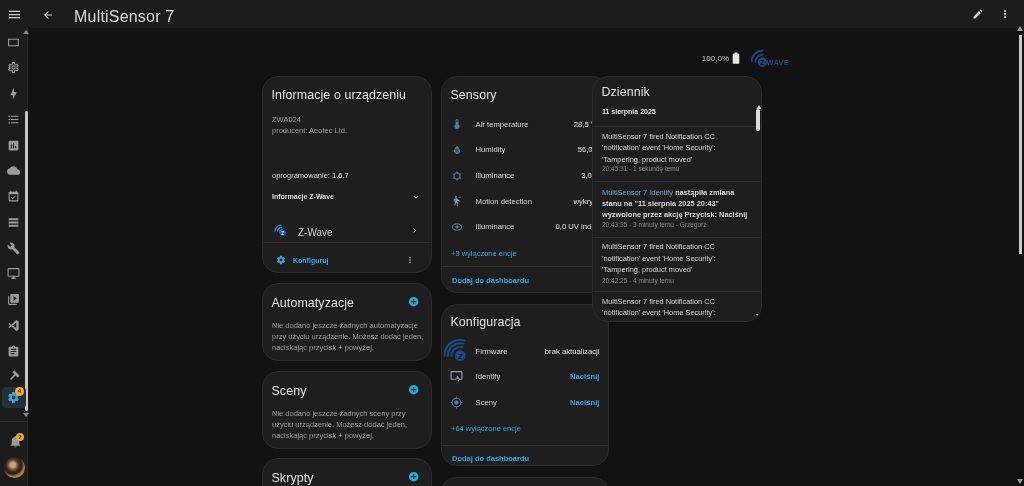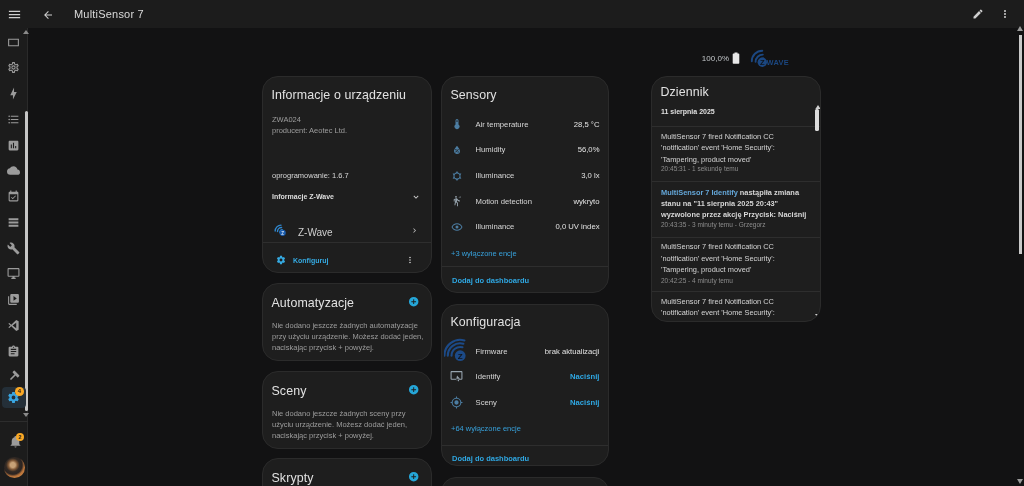--- a/index.html
+++ b/index.html
@@ -23,21 +23,21 @@
 </style>
 </head>
 <body>
 <div id="header">
   <svg class="ic" style="left:6.5px;top:6.5px" width="15" height="15" viewBox="0 0 24 24" fill="#cfcfcf">
       <path d="M3,6H21V8H3V6M3,11H21V13H3V11M3,16H21V18H3V16Z"></path>
     </svg>
   <svg class="ic" style="left:42px;top:8.5px" width="12" height="12" viewBox="0 0 24 24" fill="#cfcfcf">
       <path d="M20,11V13H8L13.5,18.5L12.08,19.92L4.16,12L12.08,4.08L13.5,5.5L8,11H20Z"></path>
     </svg>
-  <div class="abs" style="left:74px;top:8px;font-size:11px;font-weight:500;color:#dadada;letter-spacing:0.2px">MultiSensor 7</div>
+  <div class="abs" style="left:74px;top:8px;font-size:16px;font-weight:500;color:#dadada;letter-spacing:0.2px">MultiSensor 7</div>
   <svg class="ic" style="left:972px;top:8px" width="12" height="12" viewBox="0 0 24 24" fill="#cfcfcf">
       <path d="M20.71,7.04C21.1,6.65 21.1,6 20.71,5.63L18.37,3.29C18,2.9 17.35,2.9 16.96,3.29L15.12,5.12L18.87,8.87M3,17.25V21H6.75L17.81,9.93L14.06,6.18L3,17.25Z"></path>
     </svg>
   <svg class="ic" style="left:999px;top:8px" width="12" height="12" viewBox="0 0 24 24" fill="#cfcfcf">
       <path d="M12,16A2,2 0 0,1 14,18A2,2 0 0,1 12,20A2,2 0 0,1 10,18A2,2 0 0,1 12,16M12,10A2,2 0 0,1 14,12A2,2 0 0,1 12,14A2,2 0 0,1 10,12A2,2 0 0,1 12,10M12,4A2,2 0 0,1 14,6A2,2 0 0,1 12,8A2,2 0 0,1 10,6A2,2 0 0,1 12,4Z"></path>
     </svg>
 </div>
 <div id="sidebar">
   <svg class="ic" style="left:23px;top:2px" width="6" height="4" viewBox="0 0 6 4" fill="#8a8a8a">
       <path d="M3,0L6,4H0Z"></path>
@@ -228,28 +228,28 @@
     </svg>
   <div class="row-lbl" style="top:93px">Sceny</div>
   <div class="row-val" style="top:93px;color:#2fa7e2;font-weight:700">Naciśnij</div>
   <div class="sm" style="left:9px;top:119px;color:#37a1db">+64 wyłączone encje</div>
   <div class="divid" style="top:139.5px"></div>
   <div class="sm" style="left:10px;top:149px;color:#2fa7e2;font-weight:700">Dodaj do dashboardu</div>
 </div>
 
 <div class="card" style="left:441px;top:477px;width:168px;height:30px"></div>
 
-<div class="card" style="left:651px;top:76px;width:170px;height:246px">
+<div class="card" style="left:592px;top:76px;width:170px;height:246px">
   <div class="ttl" style="top:8px">Dziennik</div>
   <div class="sm" style="left:9px;top:30.5px;font-size:7px;font-weight:700;color:#e0e0e0">11 sierpnia 2025</div>
   <div class="divid" style="top:49px"></div>
   <div class="lbtxt" style="top:53.8px;white-space:nowrap">MultiSensor 7 fired Notification CC<br>'notification' event 'Home Security':<br>'Tampering, product moved'</div>
   <div class="lbtime" style="top:88.3px">20:45:31 - 1 sekundę temu</div>
   <div class="divid" style="top:104.1px"></div>
-  <div class="lbtxt" style="top:109.6px;white-space:nowrap;font-weight:700"><span style="color:#64a7d9;font-weight:700">MultiSensor 7 Identify</span> nastąpiła zmiana<br>stanu na "11 sierpnia 2025 20:43"<br>wyzwolone przez akcję Przycisk: Naciśnij</div>
+  <div class="lbtxt" style="top:109.6px;white-space:nowrap;font-weight:700"><span style="color:#64a7d9;font-weight:400">MultiSensor 7 Identify</span> nastąpiła zmiana<br>stanu na "11 sierpnia 2025 20:43"<br>wyzwolone przez akcję Przycisk: Naciśnij</div>
   <div class="lbtime" style="top:143.8px">20:43:35 - 3 minuty temu - Grzegorz</div>
   <div class="divid" style="top:159.7px"></div>
   <div class="lbtxt" style="top:164.2px;white-space:nowrap">MultiSensor 7 fired Notification CC<br>'notification' event 'Home Security':<br>'Tampering, product moved'</div>
   <div class="lbtime" style="top:200.3px">20:42:25 - 4 minuty temu</div>
   <div class="divid" style="top:214.3px"></div>
   <div class="lbtxt" style="top:218.7px;white-space:nowrap">MultiSensor 7 fired Notification CC<br>'notification' event 'Home Security':</div>
   <svg class="ic" style="left:163.2px;top:27.8px" width="6" height="4.5" viewBox="0 0 6 4.5" fill="#cfcfcf">
       <path d="M3,0L6,4.5H0Z"></path>
     </svg>
   <div class="abs" style="left:163.4px;top:32px;width:3.2px;height:21.5px;background:#dcdcdc;border-radius:1.6px"></div>

